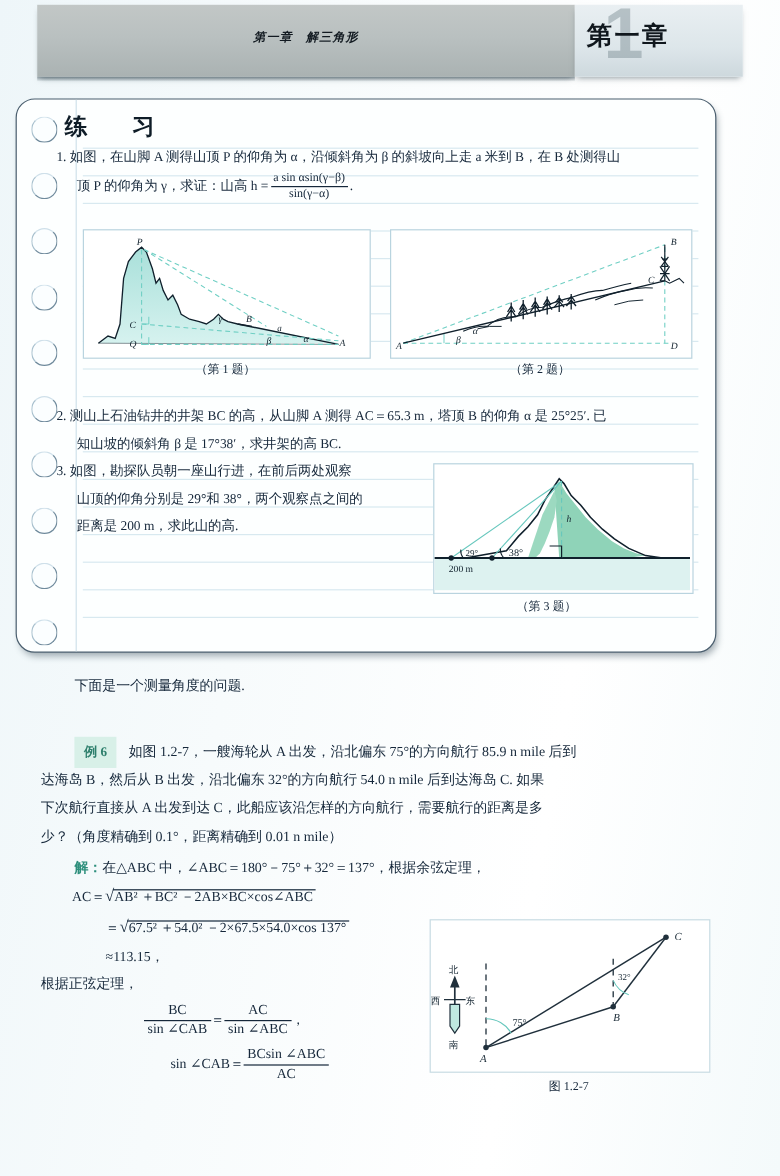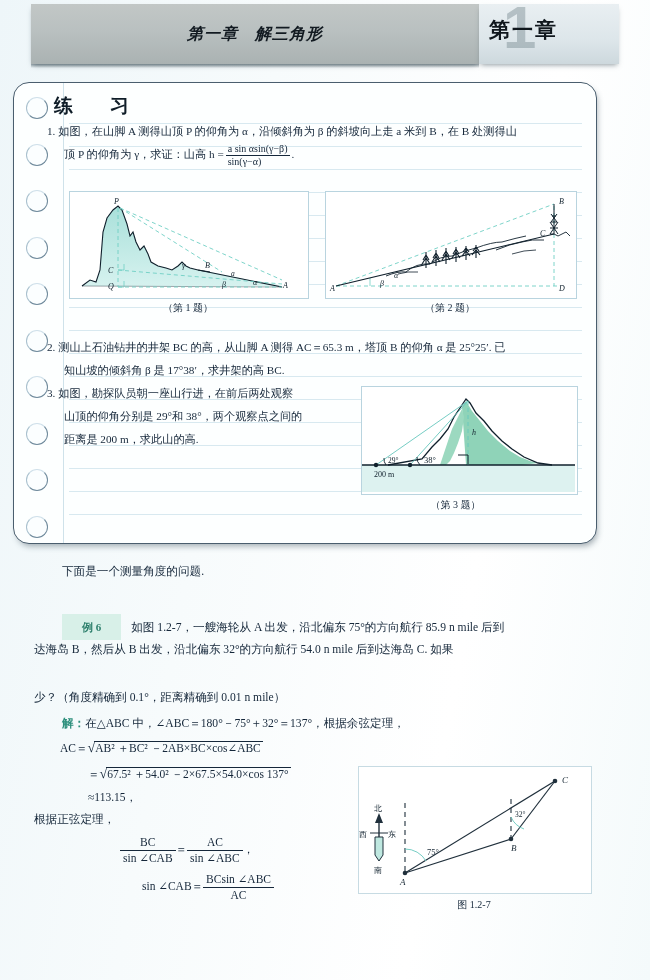--- a/index.html
+++ b/index.html
@@ -21,50 +21,50 @@
   .banner-left:after{content:"";position:absolute;left:0;right:0;bottom:-4px;height:4px;
     background:linear-gradient(180deg,rgba(60,80,90,.5),rgba(60,80,90,0));}
   .banner-right{position:absolute;left:448px;top:0;width:140px;height:60px;
     background:linear-gradient(180deg,#e9eff2 0%,#dde6ea 60%,#cdd8dd 100%);
     box-shadow:0 3px 5px -2px rgba(40,60,70,.5);}
   .banner-ghost{position:absolute;left:24px;top:-6px;font-size:60px;font-weight:bold;
     color:rgba(120,138,145,.45);font-family:"Liberation Sans",sans-serif;line-height:1;}
   .banner-chapter{position:absolute;left:10px;top:12px;font-size:21px;font-weight:bold;
     letter-spacing:2px;color:#10171d;font-family:"DejaVu Sans",sans-serif;}
   .banner-title{position:absolute;left:0;right:0;top:20px;text-align:center;
-    font-size:16px;font-style:italic;font-weight:bold;color:#121a21;letter-spacing:1px;}
+    font-size:10px;font-style:italic;font-weight:bold;color:#121a21;letter-spacing:1px;}
 
   
   .exbox{position:absolute;left:13px;top:82px;width:582px;height:460px;
     background:#fdffff;border:1.6px solid #4a5e6e;border-radius:16px;
     box-shadow:2px 4px 6px -2px rgba(50,70,85,.45);overflow:hidden;}
   .exbox .margin-line{position:absolute;left:49px;top:0;bottom:0;width:1px;background:#cfe2ea;}
   .holes{position:absolute;left:12px;top:14px;width:26px;bottom:10px;}
   .hole{width:20px;height:20px;border:1.4px solid #6f8a9c;border-radius:50%;
      border-top-color:#cfe0ea;border-left-color:#a8c0ce;background:#fbfeff;margin-bottom:24.5px;}
   .rules{position:absolute;left:55px;right:14px;top:0;bottom:0;}
   .rule{position:absolute;left:0;right:0;height:1px;background:#d8e9f0;}
 
   .ex-head{position:absolute;left:40px;top:10px;font-size:19px;font-weight:bold;
     letter-spacing:9px;color:#0e1c27;font-family:"DejaVu Sans",sans-serif;}
 
   .q{position:absolute;font-size:11.2px;line-height:23px;color:#15273a;}
   .q .num{font-family:"Liberation Serif",serif;}
-  .frac{display:inline-block;vertical-align:middle;font-size:10px;line-height:12px;margin:0 2px;}
+  .frac{display:inline-block;vertical-align:middle;text-align:center;font-size:10px;line-height:12px;margin:0 2px;}
   .frac .nu{display:block;border-bottom:1px solid #15273a;padding:0 2px;}
   .frac .de{display:block;padding:0 2px;}
 
   
   .figbox{position:absolute;background:#ffffff;border:1px solid #b9d4df;}
   .figcap{position:absolute;font-size:10px;color:#15273a;text-align:center;}
 
   
   .bodytext{position:absolute;font-size:11.6px;line-height:24px;color:#15273a;}
   .exlabel{display:inline-block;background:#d8f0e8;color:#2d7f6c;font-size:11px;
-    padding:1px 20px;margin-right:10px;font-weight:bold;text-align:center;}
+    padding:1px 8px;margin-right:10px;font-weight:bold;text-align:center;}
   .solmark{color:#2d8f7c;font-weight:bold;}
 
   .mathline{position:absolute;font-size:11.5px;color:#15273a;white-space:nowrap;}
   .sqrt{border-top:1px solid #15273a;padding:0 2px 0 1px;margin-left:-1px;}
   .radical{font-size:14px;}
 
   .fracbig{display:inline-block;vertical-align:middle;text-align:center;line-height:15px;}
   .fracbig .nu{display:block;border-bottom:1px solid #15273a;padding:0 3px;}
   .fracbig .de{display:block;padding:0 3px;}
 
@@ -251,20 +251,21 @@
     </div>
     <div class="figcap" style="left:334px;top:415px;width:215px;">（第 3 题）</div>
   </div>
 
   <div class="bodytext" style="left:62px;top:560px;width:520px;">下面是一个测量角度的问题.</div>
 
   <div class="bodytext" style="left:62px;top:614px;width:530px;">
     <span class="exlabel">例 6</span><span>如图 1.2-7，一艘海轮从 A 出发，沿北偏东 75°的方向航行 85.9 n mile 后到</span>
   </div>
   <div class="bodytext" style="left:34px;top:638px;width:560px;">达海岛 B，然后从 B 出发，沿北偏东 32°的方向航行 54.0 n mile 后到达海岛 C. 如果</div>
+  <div class="bodytext" style="left:34px;top:662px;width:560px;">下次航行直接从 A 出发到达 C，此船应该沿怎样的方向航行，需要航行的距离是多</div>
   <div class="bodytext" style="left:34px;top:686px;width:560px;">少？（角度精确到 0.1°，距离精确到 0.01 n mile）</div>
 
   <div class="bodytext" style="left:62px;top:712px;width:530px;">
     <span class="solmark">解：</span><span>在△ABC 中，∠ABC＝180°－75°＋32°＝137°，根据余弦定理，</span>
   </div>
 
   <div class="mathline" style="left:60px;top:740px;">
     <span>AC＝</span><span class="radical">√</span><span class="sqrt">AB² ＋BC² －2AB×BC×cos∠ABC</span>
   </div>
 

